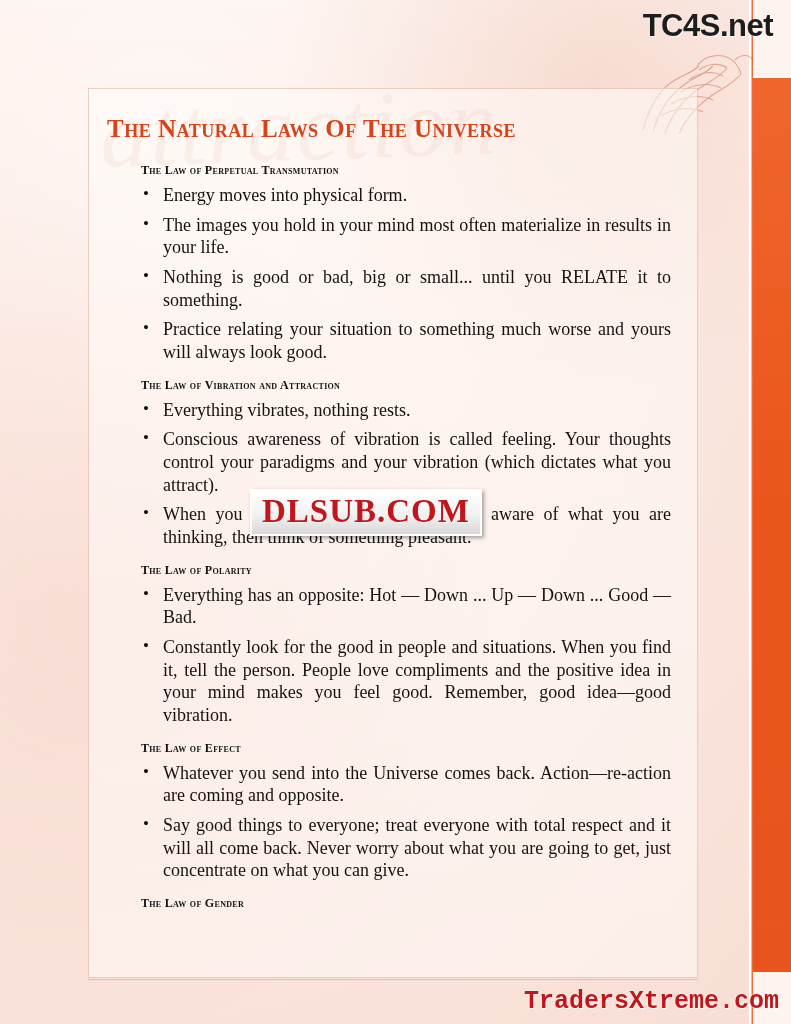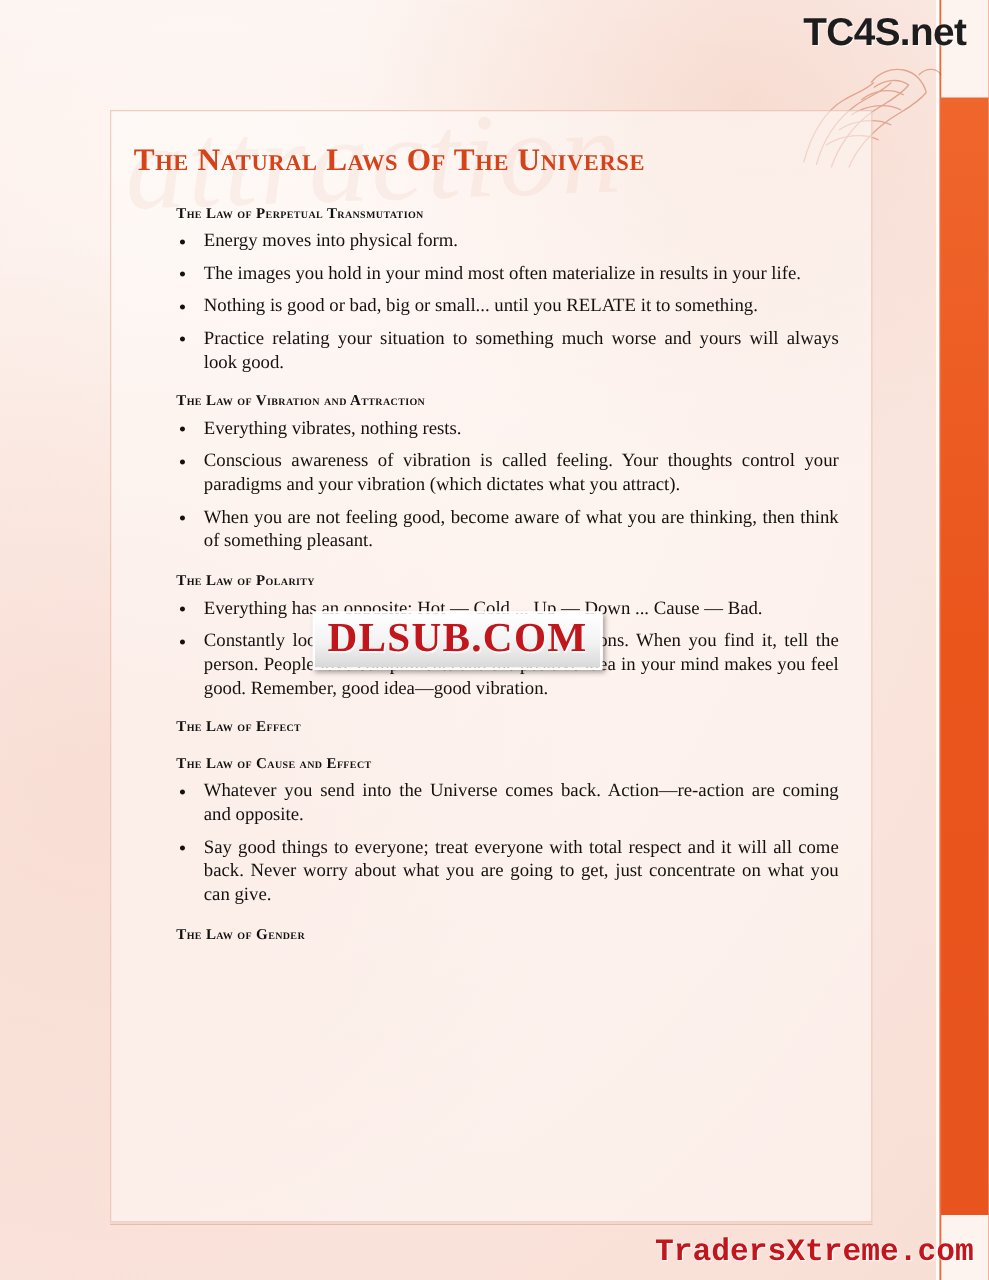--- a/index.html
+++ b/index.html
@@ -116,21 +116,21 @@
   h2.law-head:first-of-type { margin-top: 4px; }
   ul.law-list {
     list-style: none;
     margin: 0 0 4px 0;
     padding: 0;
   }
   ul.law-list li {
     position: relative;
     margin: 0 8px 7px 34px;
     padding-left: 22px;
-    font-size: 15px;
+    font-size: 18px;
     line-height: 1.26;
     color: #15110f;
     text-align: justify;
   }
   ul.law-list li::before {
     content: "\2022";
     position: absolute;
     left: 2px; top: -1px;
     font-size: 17px;
     color: #15110f;
@@ -220,27 +220,26 @@
 
       <h2 class="law-head">The Law of Vibration and Attraction</h2>
       <ul class="law-list">
         <li>Everything vibrates, nothing rests.</li>
         <li>Conscious awareness of vibration is called feeling. Your thoughts control your paradigms and your vibration (which dictates what you attract).</li>
         <li>When you are not feeling good, become aware of what you are thinking, then think of something pleasant.</li>
       </ul>
 
       <h2 class="law-head">The Law of Polarity</h2>
       <ul class="law-list">
-        <li>Everything has an opposite: Hot — Cold ... Up — Down ... Cause — Bad.</li>
+        <li>Everything has an opposite: Hot — Down ... Up — Down ... Good — Bad.</li>
         <li>Constantly look for the good in people and situations. When you find it, tell the person. People love compliments and the positive idea in your mind makes you feel good. Remember, good idea—good vibration.</li>
       </ul>
 
       <h2 class="law-head">The Law of Effect</h2>
 
-      <h2 class="law-head">The Law of Cause and Effect</h2>
       <ul class="law-list">
         <li>Whatever you send into the Universe comes back. Action—re-action are coming and opposite.</li>
         <li>Say good things to everyone; treat everyone with total respect and it will all come back. Never worry about what you are going to get, just concentrate on what you can give.</li>
       </ul>
 
       <h2 class="law-head">The Law of Gender</h2>
     </div>
   </div>
 
   <div class="stamp">DLSUB.COM</div>

